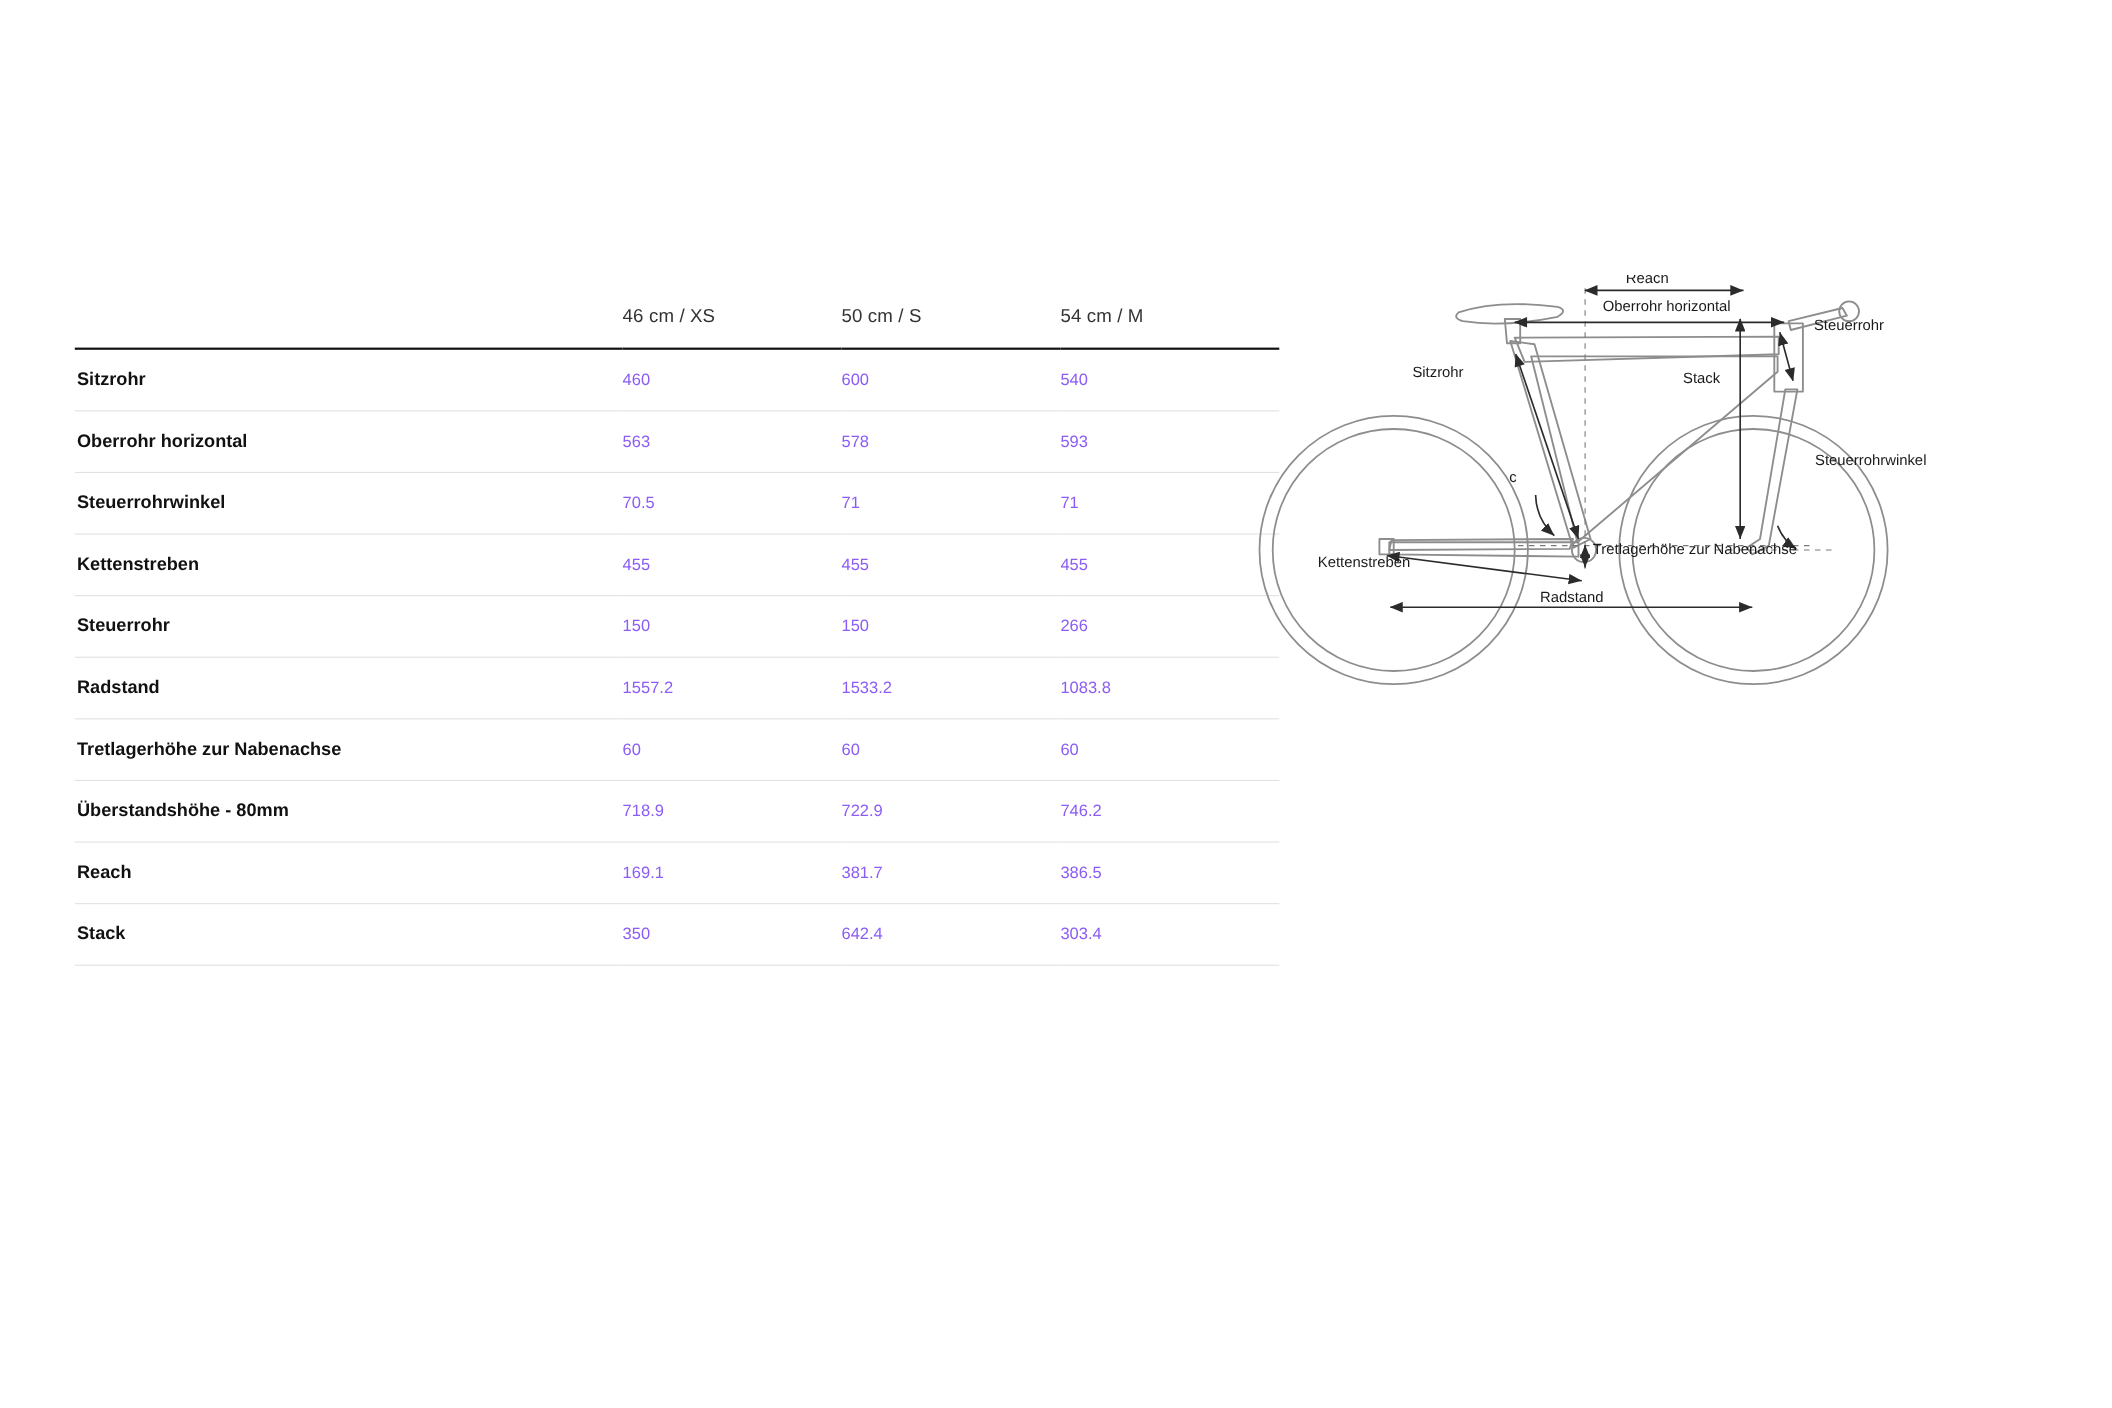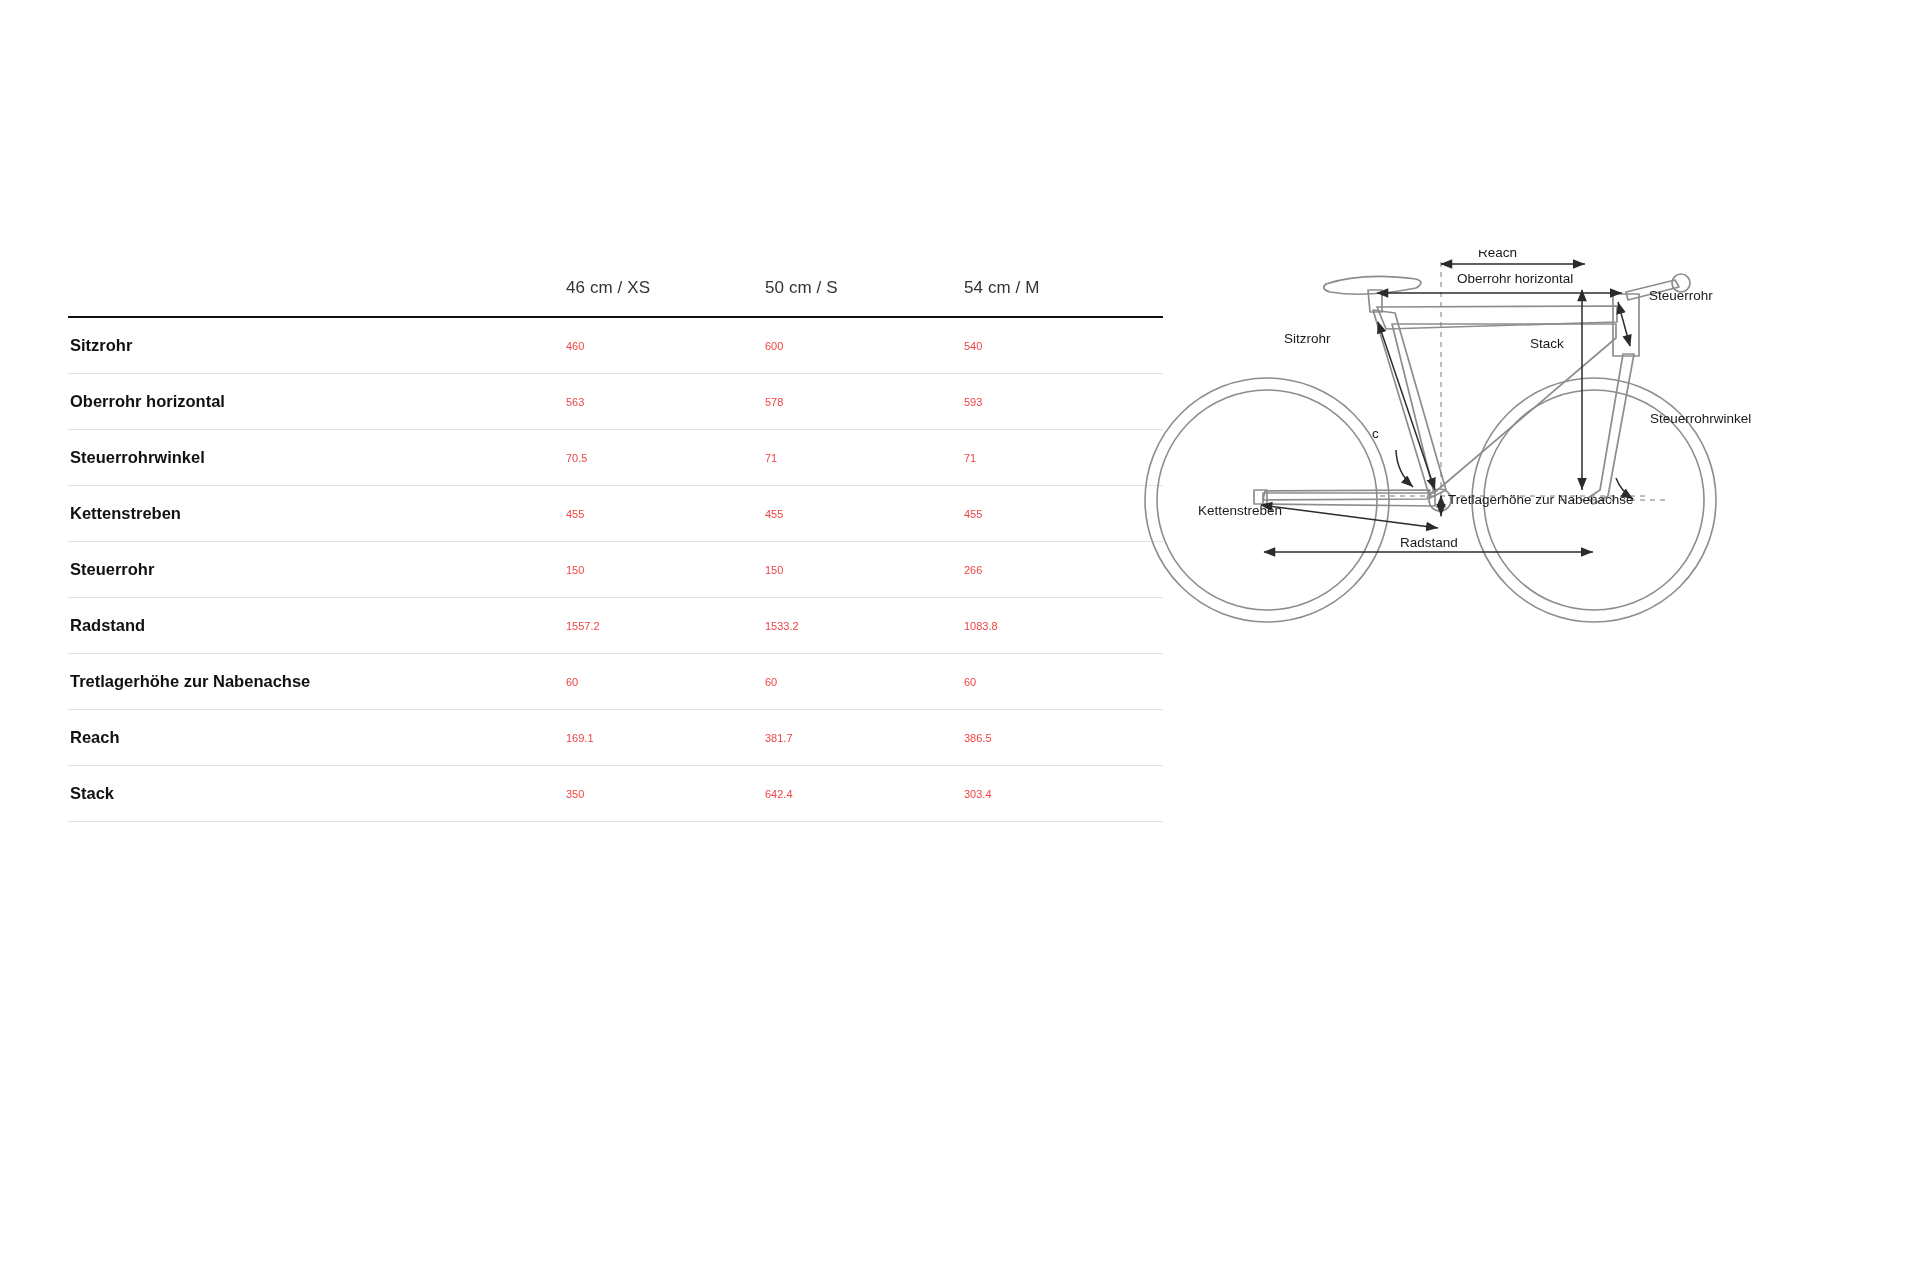--- a/index.html
+++ b/index.html
@@ -51,22 +51,22 @@
     letter-spacing: .1px;
   }
   table.geo thead th.label-head {
     padding-left: 2px;
   }
   table.geo thead tr {
     border-bottom: 2px solid #111111;
   }
 
   table.geo tbody td {
-    font-size: 11px;
-    color: #ef4444;
+    font-size: 15px;
+    color: #8b5cf6;
     padding: 18px 0 18px 0;
     border-bottom: 1px solid #e2e2e2;
     vertical-align: middle;
     white-space: nowrap;
   }
   table.geo tbody td.rowlabel {
     font-weight: bold;
     font-size: 16.5px;
     color: #111111;
     padding-left: 2px;
@@ -148,20 +148,26 @@
           <td class="rowlabel">Radstand</td>
           <td>1557.2</td>
           <td>1533.2</td>
           <td>1083.8</td>
         </tr>
         <tr>
           <td class="rowlabel">Tretlagerhöhe zur Nabenachse</td>
           <td>60</td>
           <td>60</td>
           <td>60</td>
+        </tr>
+        <tr>
+          <td class="rowlabel">Überstandshöhe - 80mm</td>
+          <td>718.9</td>
+          <td>722.9</td>
+          <td>746.2</td>
         </tr>
         <tr>
           <td class="rowlabel">Reach</td>
           <td>169.1</td>
           <td>381.7</td>
           <td>386.5</td>
         </tr>
         <tr>
           <td class="rowlabel">Stack</td>
           <td>350</td>

